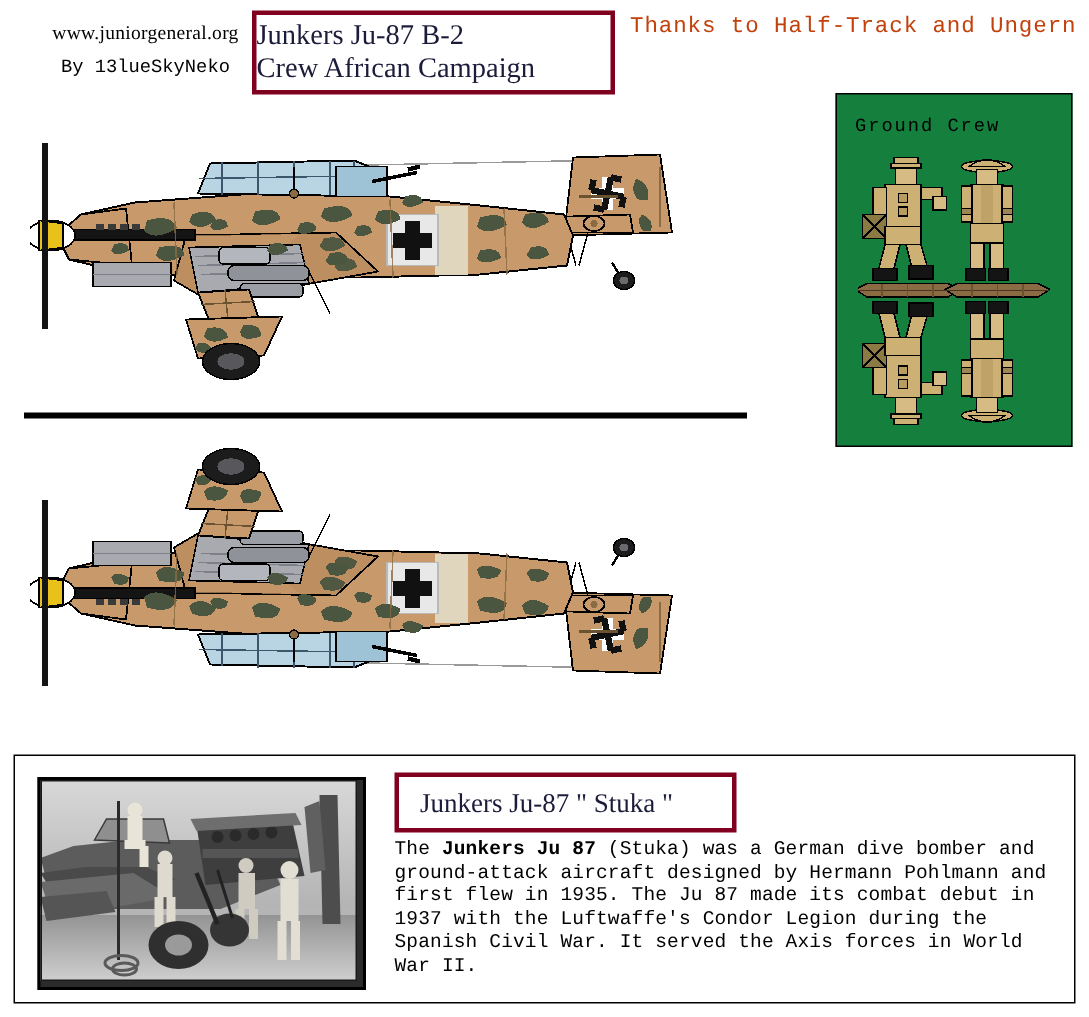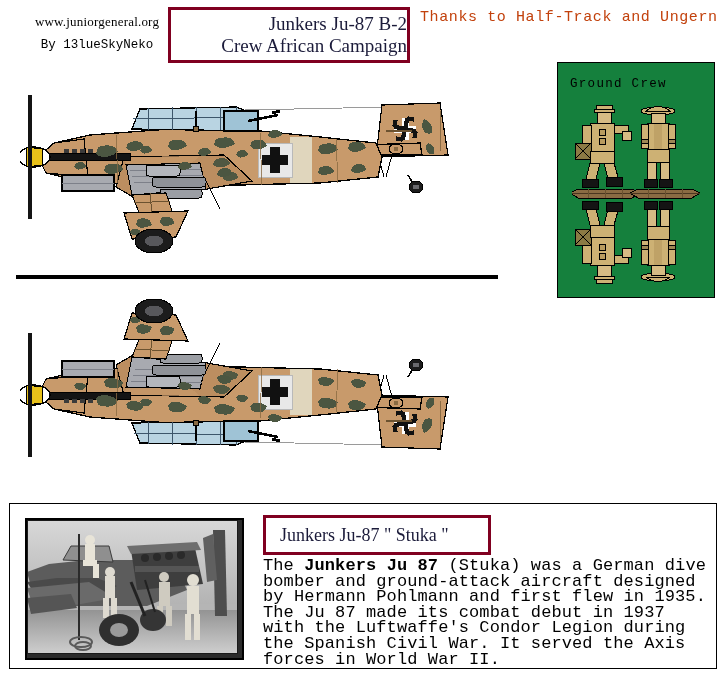--- a/index.html
+++ b/index.html
@@ -15,21 +15,21 @@
             font-family:Liberation Serif, serif;
             font-size:13px;color:#000;letter-spacing:.2px;}
   #author-credit{left:22px;top:38px;width:150px;text-align:center;
             font-size:12.5px;color:#000;}
   #thanks-note{left:420px;top:9px;font-size:15px;color:#c2410c;
             letter-spacing:.6px;white-space:nowrap;}
 
   
   #main-title-box{left:168px;top:7px;width:236px;height:50px;
       border:3px solid var(--maroon);background:#fff;
-      display:flex;flex-direction:column;align-items:flex-end;
+      display:flex;flex-direction:column;align-items:flex-start;
       justify-content:center;}
   #main-title-box .tl{font-family:"Liberation Serif","DejaVu Serif",serif;
       font-size:19px;color:#1b1b3a;line-height:1.15;white-space:nowrap;}
 
   :root{--maroon:#800020;--tan:#c89a6b;--tan-d:#a87d52;
         --camo:#4b5641;--grey:#a8aab0;--grey-d:#7d8089;
         --glass:#b9d4e2;--yellow:#e8c11a;--navy:#1b1b3a;}
 
   
   #ground-crew-panel{left:557px;top:62px;width:156px;height:234px;
@@ -43,21 +43,21 @@
   
   #info-panel{left:9px;top:503px;width:706px;height:164px;
       border:1px solid #000;background:#fff;}
   #photo-frame{left:15px;top:14px;width:215px;height:138px;
       border:2px solid #000;background:#2b2b2b;overflow:hidden;}
   #info-title-box{left:253px;top:11px;width:222px;height:34px;
       border:3px solid var(--maroon);background:#fff;
       display:flex;align-items:center;}
   #info-title-box .tl{font-family:"Liberation Serif","DejaVu Serif",serif;
       font-size:18px;color:#1b1b3a;padding-left:14px;white-space:nowrap;}
-  #info-body{left:253px;top:54px;width:448px;font-size:17px;
+  #info-body{left:253px;top:54px;width:448px;font-size:13px;
       line-height:15.6px;color:#000;letter-spacing:.1px;}
   #info-body b{font-weight:bold;}
 
   
   .plane{position:absolute;}
   #plane-top{left:20px;top:85px;width:470px;height:185px;}
   #plane-bottom{left:20px;top:282px;width:470px;height:185px;
       transform:scaleY(-1);}
 </style>
 </head>

